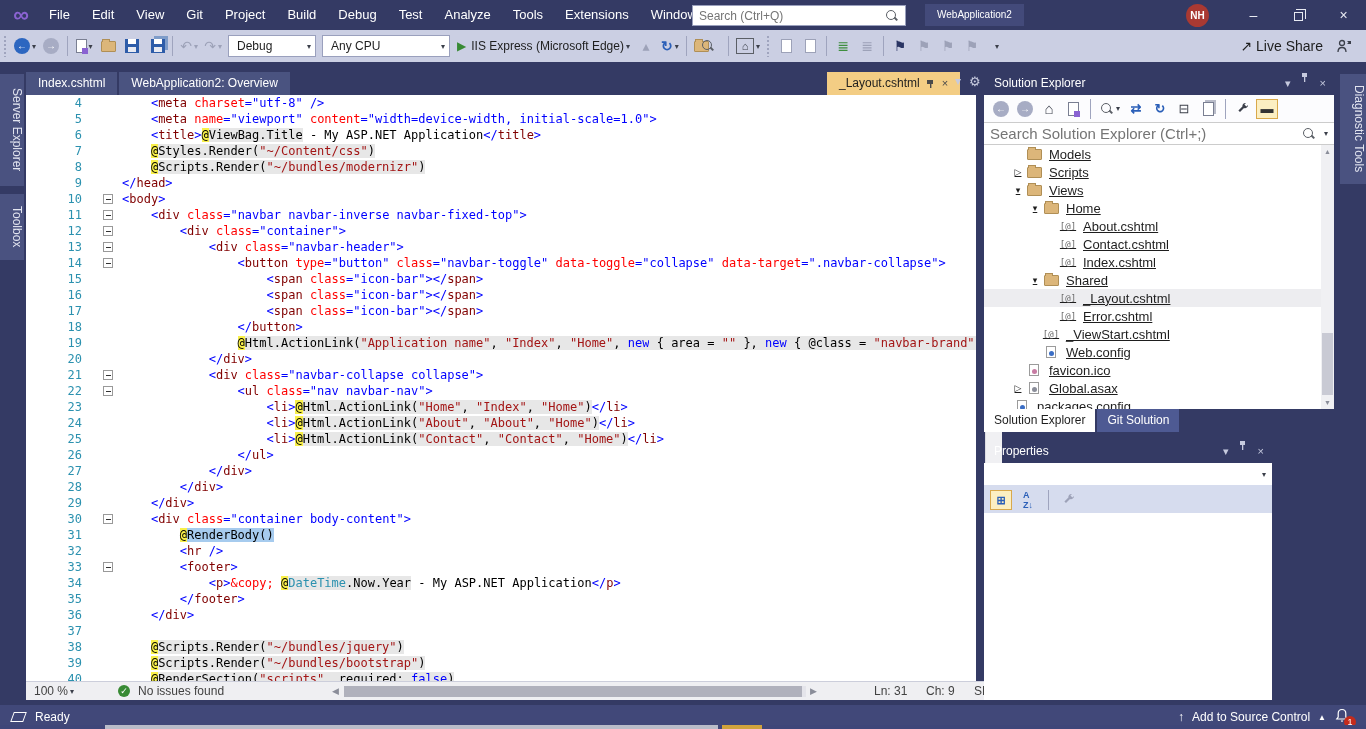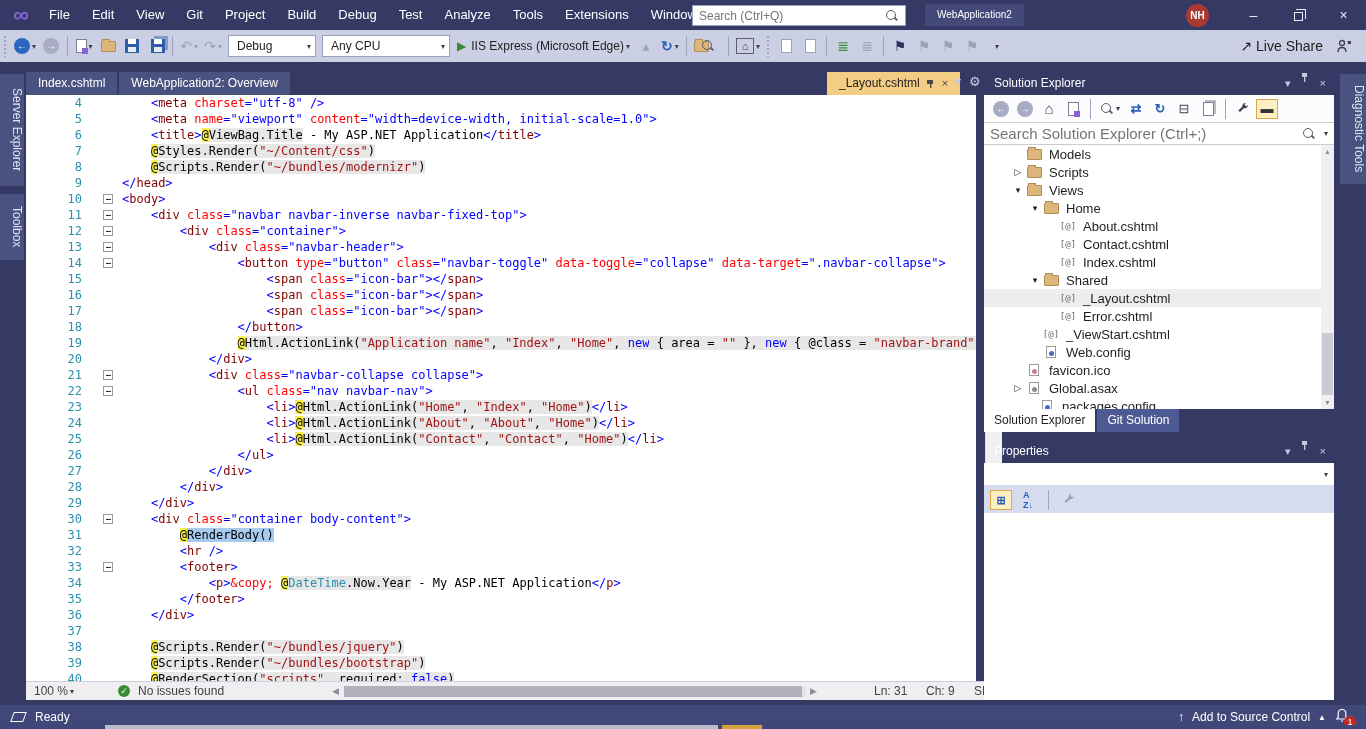--- a/index.html
+++ b/index.html
@@ -90,38 +90,38 @@
   .panel-title { height:23px; line-height:23px; color:#FFF; font-size:12px; padding-left:10px; position:relative; }
   .pt-icons { position:absolute; right:8px; top:0; display:flex; gap:10px; color:#C6CADE; font-size:11px; }
   .se { position:absolute; left:984px; top:72px; width:350px; height:361px; }
   .se-toolbar { height:27px; background:#FCFCFE; display:flex; align-items:center; padding:0 6px; gap:2px; color:#3B3F4A; }
   .se-toolbar .tb { min-width:20px; height:22px; font-size:13px; }
   .blue { color:#2B5FB8; font-weight:bold; }
   .hi-toggle { border:1px solid #D9A94B; background:#FCEFC2; width:22px; height:20px; text-align:center; line-height:18px; font-weight:bold; color:#333; }
   .se-search { height:23px; background:#FFF; border-top:1px solid #CCC; border-bottom:1px solid #CCC; display:flex; align-items:center; padding:0 6px; }
   .se-search input { flex:1; border:none; outline:none; font-size:15px; color:#6D6D6D; background:transparent; font-family:"Liberation Sans",sans-serif; }
   .tree { position:relative; height:264px; background:#FFF; overflow:hidden; }
-  .trow { display:flex; align-items:center; height:18px; font-size:13px; color:#1E1E1E; position:relative; }
+  .trow { display:flex; align-items:center; height:18px; font-size:13px; color:#1E1E1E; position:relative;text-decoration:underline; }
   .trow.sel { background:#EDEDF0; }
   .arrcol { width:14px; text-align:center; font-size:9px; color:#1E1E1E; flex:none; }
   .ticon { width:18px; flex:none; display:flex; justify-content:center; }
   .razor-ic { font-size:9px; color:#6A6A6A; font-family:"DejaVu Sans Mono",monospace; }
   .pagec { width:10px; height:12px; border:1px solid #9B9B9B; background:#FFF; position:relative; }
   .pagec::after { content:""; position:absolute; left:2px; bottom:1px; width:5px; height:5px; border-radius:50%; }
   .pagec.cfg::after { background:#3B6EC5; } .pagec.img::after { background:#C77BA3; } .pagec.gear::after { background:#8A8D99; }
   .tree-scroll { position:absolute; right:0; top:0; width:13px; height:264px; background:#F0F0F3; }
   .tree-scroll .arr { width:13px; height:13px; font-size:7px; color:#8A8D99; text-align:center; line-height:13px; }
   .tree-scroll .thumb { position:absolute; left:1px; top:188px; width:11px; height:62px; background:#C9CAD4; }
   .tree-scroll .arr.dn { position:absolute; bottom:0; }
   .se-tabs { height:23px; display:flex; background:#343A64; }
   .setab { height:23px; line-height:23px; padding:0 10px; font-size:12px; cursor:default; }
   .setab.active { background:#FFF; color:#1E1E1E; }
   .setab.git { background:#4E5A93; color:#FFF; margin-left:2px; }
 
-  .props { position:absolute; left:984px; top:440px; width:350px; height:260px; }
+  .props { position:absolute; left:984px; top:440px; width:288px; height:260px; }
   .props .empty-combo { height:23px; background:#FFF; border-bottom:1px solid #D6DCEE; position:relative; }
   .props .empty-combo .dd { position:absolute; right:6px; top:7px; }
   .props-toolbar { height:27px; background:#D6DCEE; display:flex; align-items:center; gap:4px; padding:0 6px; color:#3B3F4A; }
   .props-body { height:187px; background:#FFF; }
   .azsort { font-size:9px; font-weight:bold; color:#2B5FB8; }
 
   
   .statusbar { position:absolute; left:0; top:705px; width:1366px; height:24px; background:#414879; color:#FFF; font-size:12px; display:flex; align-items:center; }
   .skewbox { width:13px; height:10px; border:1px solid #FFF; transform:skewX(-20deg); margin:0 10px 0 12px; }
   .sb-right { margin-left:auto; display:flex; align-items:center; gap:8px; padding-right:14px; }
@@ -503,21 +503,21 @@
           </span>
           <span style="padding-left: 6px;">favicon.ico</span>
         </div>
         <div class="trow" style="padding-left: 27px;">
           <span class="arrcol">▷</span>
           <span class="ticon">
             <span class="pagec gear"></span>
           </span>
           <span style="padding-left: 6px;">Global.asax</span>
         </div>
-        <div class="trow" style="padding-left: 40px; text-align: right;">
+        <div class="trow" style="padding-left: 15px; text-align: right;">
           <span class="arrcol"></span>
           <span class="ticon">
             <span class="pagec cfg"></span>
           </span>
           <span style="padding-left: 6px;">packages.config</span>
         </div>
         <div class="tree-scroll">
         <div class="arr">▲</div>
         <div class="thumb"></div>
         <div class="arr dn">▼</div>

